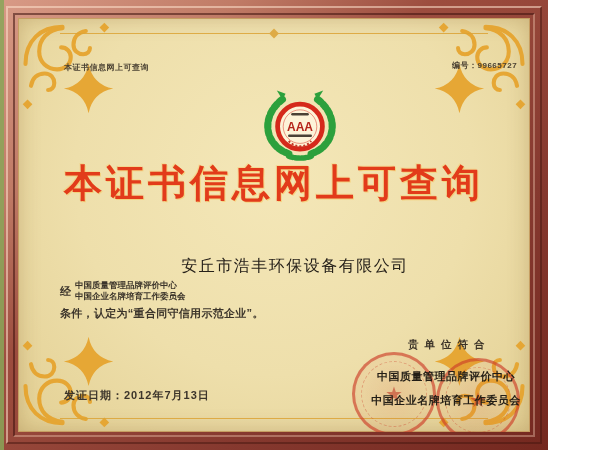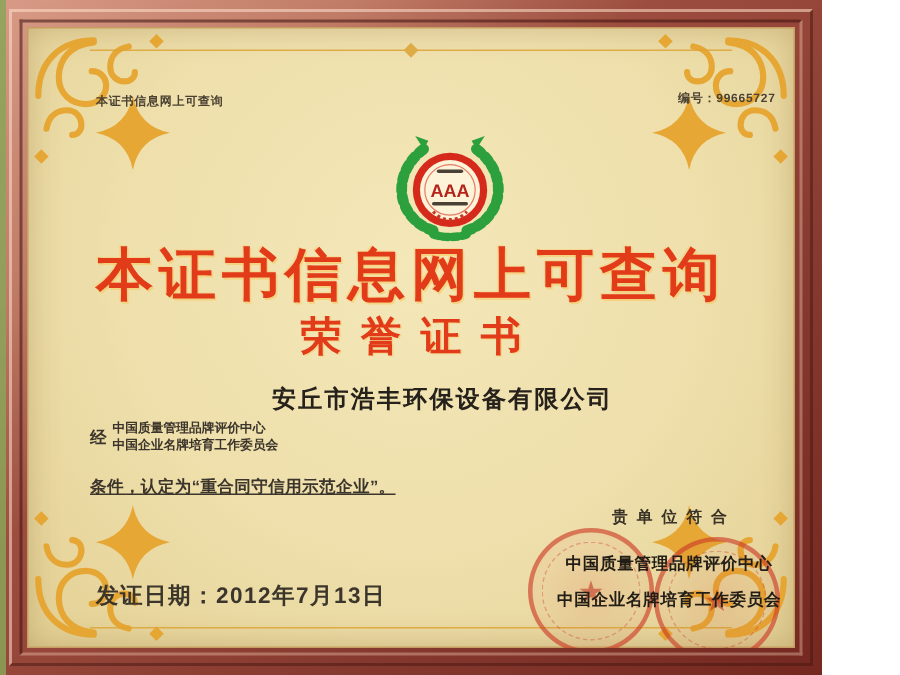--- a/index.html
+++ b/index.html
@@ -38,33 +38,33 @@
   .emblem{position:absolute;left:234px;top:70px;width:96px;height:74px;}
 
   .main-title{position:absolute;left:0;right:0;top:140px;text-align:center;
     font-size:38px;font-weight:700;color:#e23b1a;letter-spacing:4px;white-space:nowrap;
     text-shadow:1px 1px 0 rgba(248,196,88,.55),-1px -1px 0 rgba(248,196,88,.35);}
   .subtitle{position:absolute;left:0;right:0;top:188px;text-align:center;
     font-size:27px;font-weight:700;color:#e23b1a;letter-spacing:13px;text-indent:13px;
     text-shadow:1px 1px 0 rgba(248,196,88,.45);}
 
   .company{position:absolute;left:0;right:0;top:238px;text-align:center;
-    font-size:16px;font-weight:700;color:#26211a;letter-spacing:1.5px;padding-left:42px;}
+    font-size:16px;font-weight:400;color:#26211a;letter-spacing:1.5px;padding-left:42px;}
 
   .body-par{position:absolute;left:42px;right:34px;top:262px;color:#3c352b;font-weight:600;}
   .body-line1{display:flex;align-items:center;gap:4px;font-size:11px;}
   .body-prefix{flex:none;}
   .evaluator-stack{flex:none;font-size:8.5px;line-height:1.3;font-weight:700;white-space:nowrap;}
   .body-rest{white-space:nowrap;letter-spacing:.3px;}
-  .body-line2{margin-top:15px;font-size:11px;letter-spacing:.3px;text-decoration:underline;}
+  .body-line2{margin-top:4px;font-size:11px;letter-spacing:.3px;}
 
   .issue-note{position:absolute;left:390px;top:320px;font-size:10.5px;font-weight:700;
     color:#3a3227;letter-spacing:6px;}
 
-  .issue-date{position:absolute;left:46px;top:370px;font-size:15px;font-weight:700;
+  .issue-date{position:absolute;left:46px;top:370px;font-size:11px;font-weight:700;
     color:#3c352b;letter-spacing:1px;}
 
   .issuer-block{position:absolute;left:330px;top:347px;width:196px;text-align:center;z-index:3;
     font-size:11px;font-weight:700;color:#221d15;line-height:2.15;letter-spacing:.5px;}
   .issuer-block div{white-space:nowrap;}
 
   .seal{position:absolute;width:78px;height:78px;border-radius:50%;z-index:2;
     border:3px solid rgba(203,59,39,.62);
     background:radial-gradient(circle,rgba(215,80,50,.14) 0%,rgba(215,80,50,.05) 60%,rgba(215,80,50,.12) 100%);
     display:flex;align-items:center;justify-content:center;}
@@ -163,21 +163,20 @@
       <circle cx="60" cy="48" r="21" fill="none" stroke="#d5291b" stroke-width="1" opacity=".6"></circle>
       <g fill="#4a4136">
         <rect x="49" y="31" width="22" height="3" rx="1.5"></rect>
         <rect x="45" y="58" width="30" height="3" rx="1.5"></rect>
       </g>
       <text x="60" y="54" text-anchor="middle" font-size="15" font-weight="bold" fill="#b5241a">AAA</text>
       <path d="M46 66 a18 18 0 0 0 28 0" stroke="#c23a28" stroke-width="2.5" fill="none" stroke-dasharray="2.5 2.5"></path>
     </svg>
 
     <div class="main-title">本证书信息网上可查询</div>
-    <div class="subtitle">荣誉证书</div>
 
     <div class="company">安丘市浩丰环保设备有限公司</div>
 
     <div class="body-par">
       <div class="body-line1">
         <span class="body-prefix">经</span>
         <span class="evaluator-stack">
           <div>中国质量管理品牌评价中心</div>
           <div>中国企业名牌培育工作委员会</div>
         </span>

